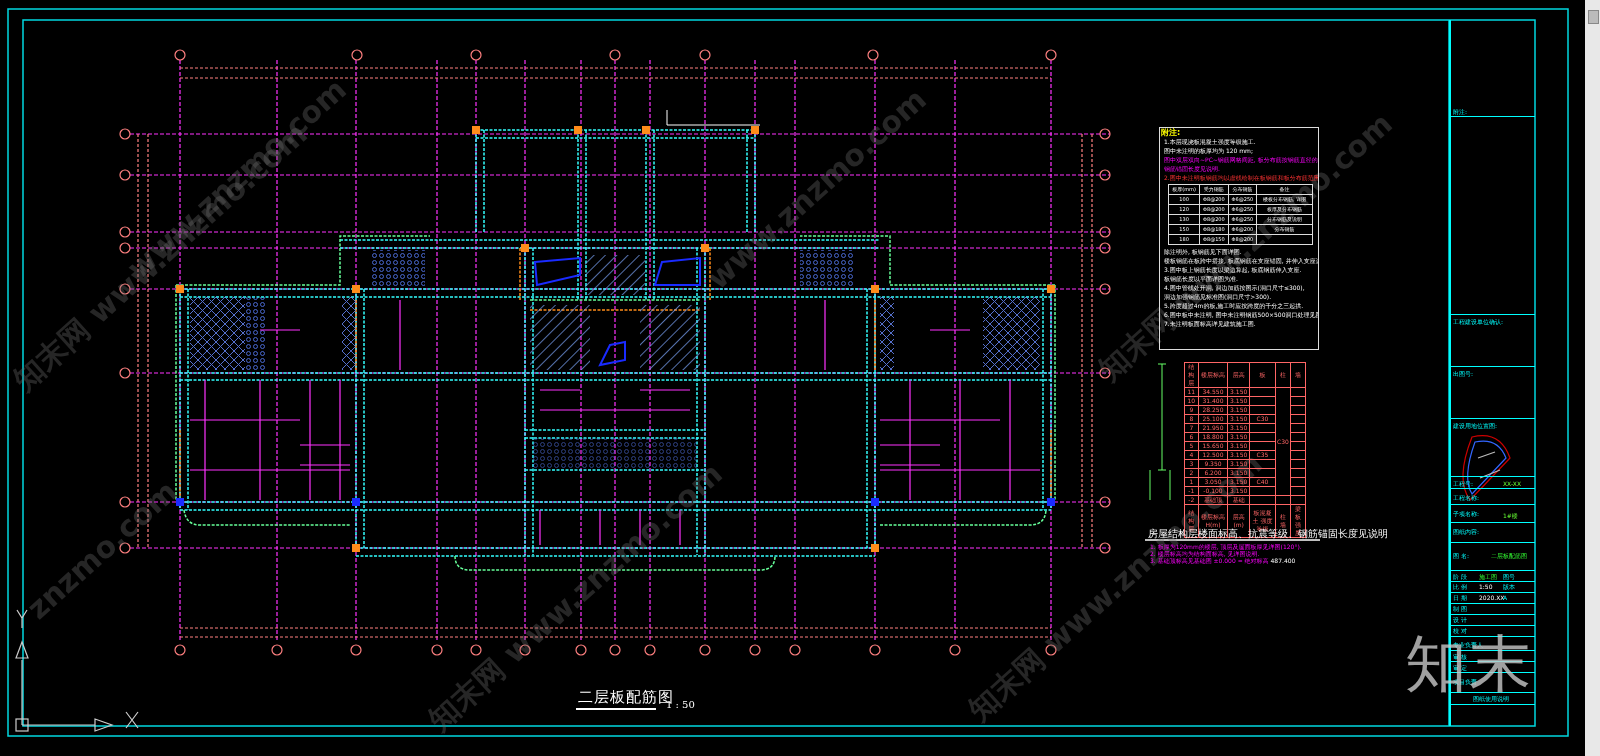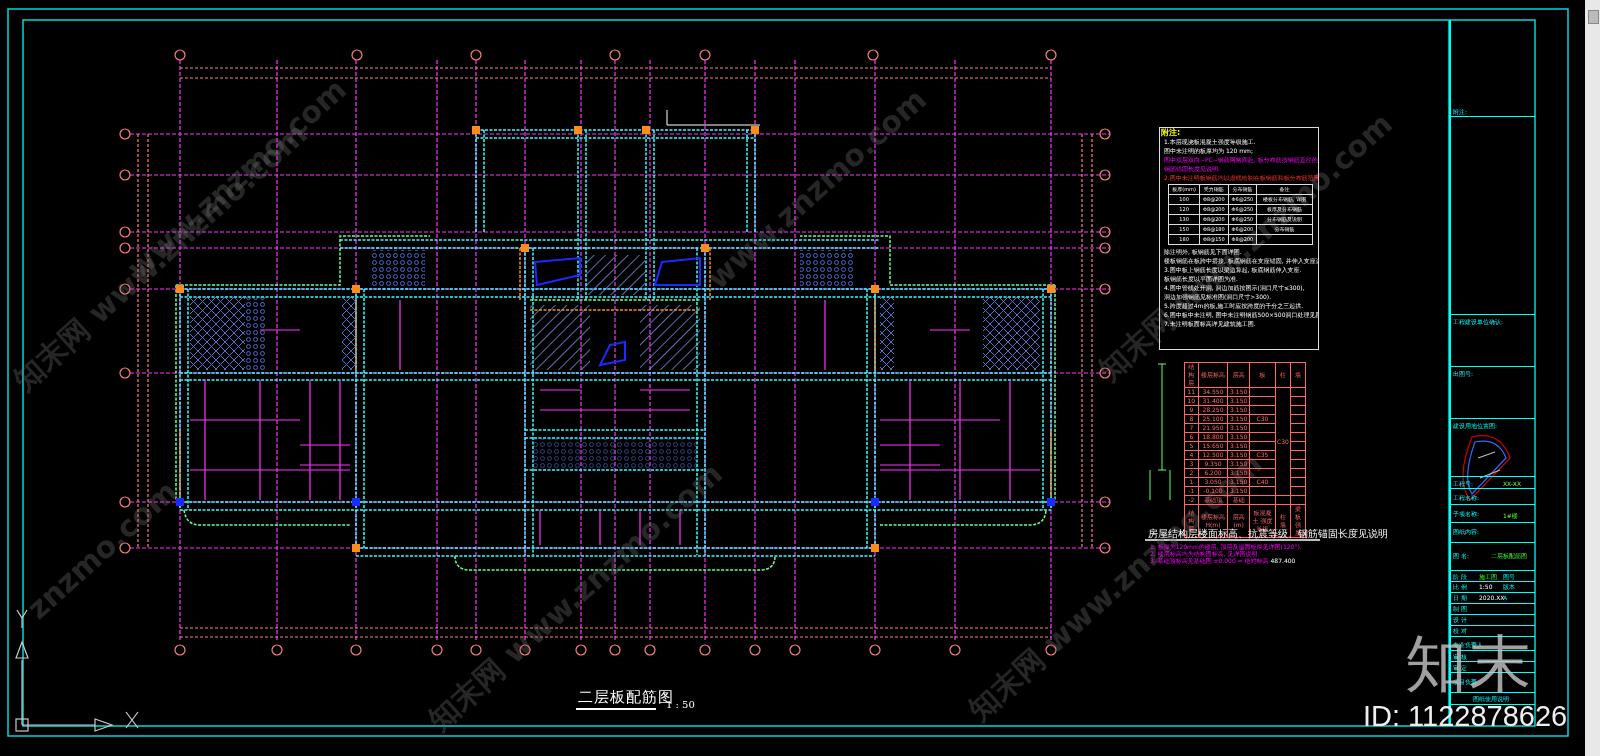--- a/index.html
+++ b/index.html
@@ -505,18 +505,17 @@
   <div class="row" style="top:641px;"></div>
   <div class="lbl" style="top:644px;">审  定</div>
   <div class="row" style="top:652px;"></div>
   <div class="lbl" style="top:658px;">项目负责</div>
   <div class="row" style="top:672px;"></div>
   <div class="lbl" style="top:675px;left:22px;">图纸使用说明</div>
   <div class="row" style="top:684px;"></div>
 </div>
 
 <div class="wm-zhimo">知末</div>
-<div class="wm-id">ID: 1122878626</div>
 
 <div class="scrollbar"></div>
 <div class="scroll-thumb"></div>
 
 </div>
 
 </body></html>

